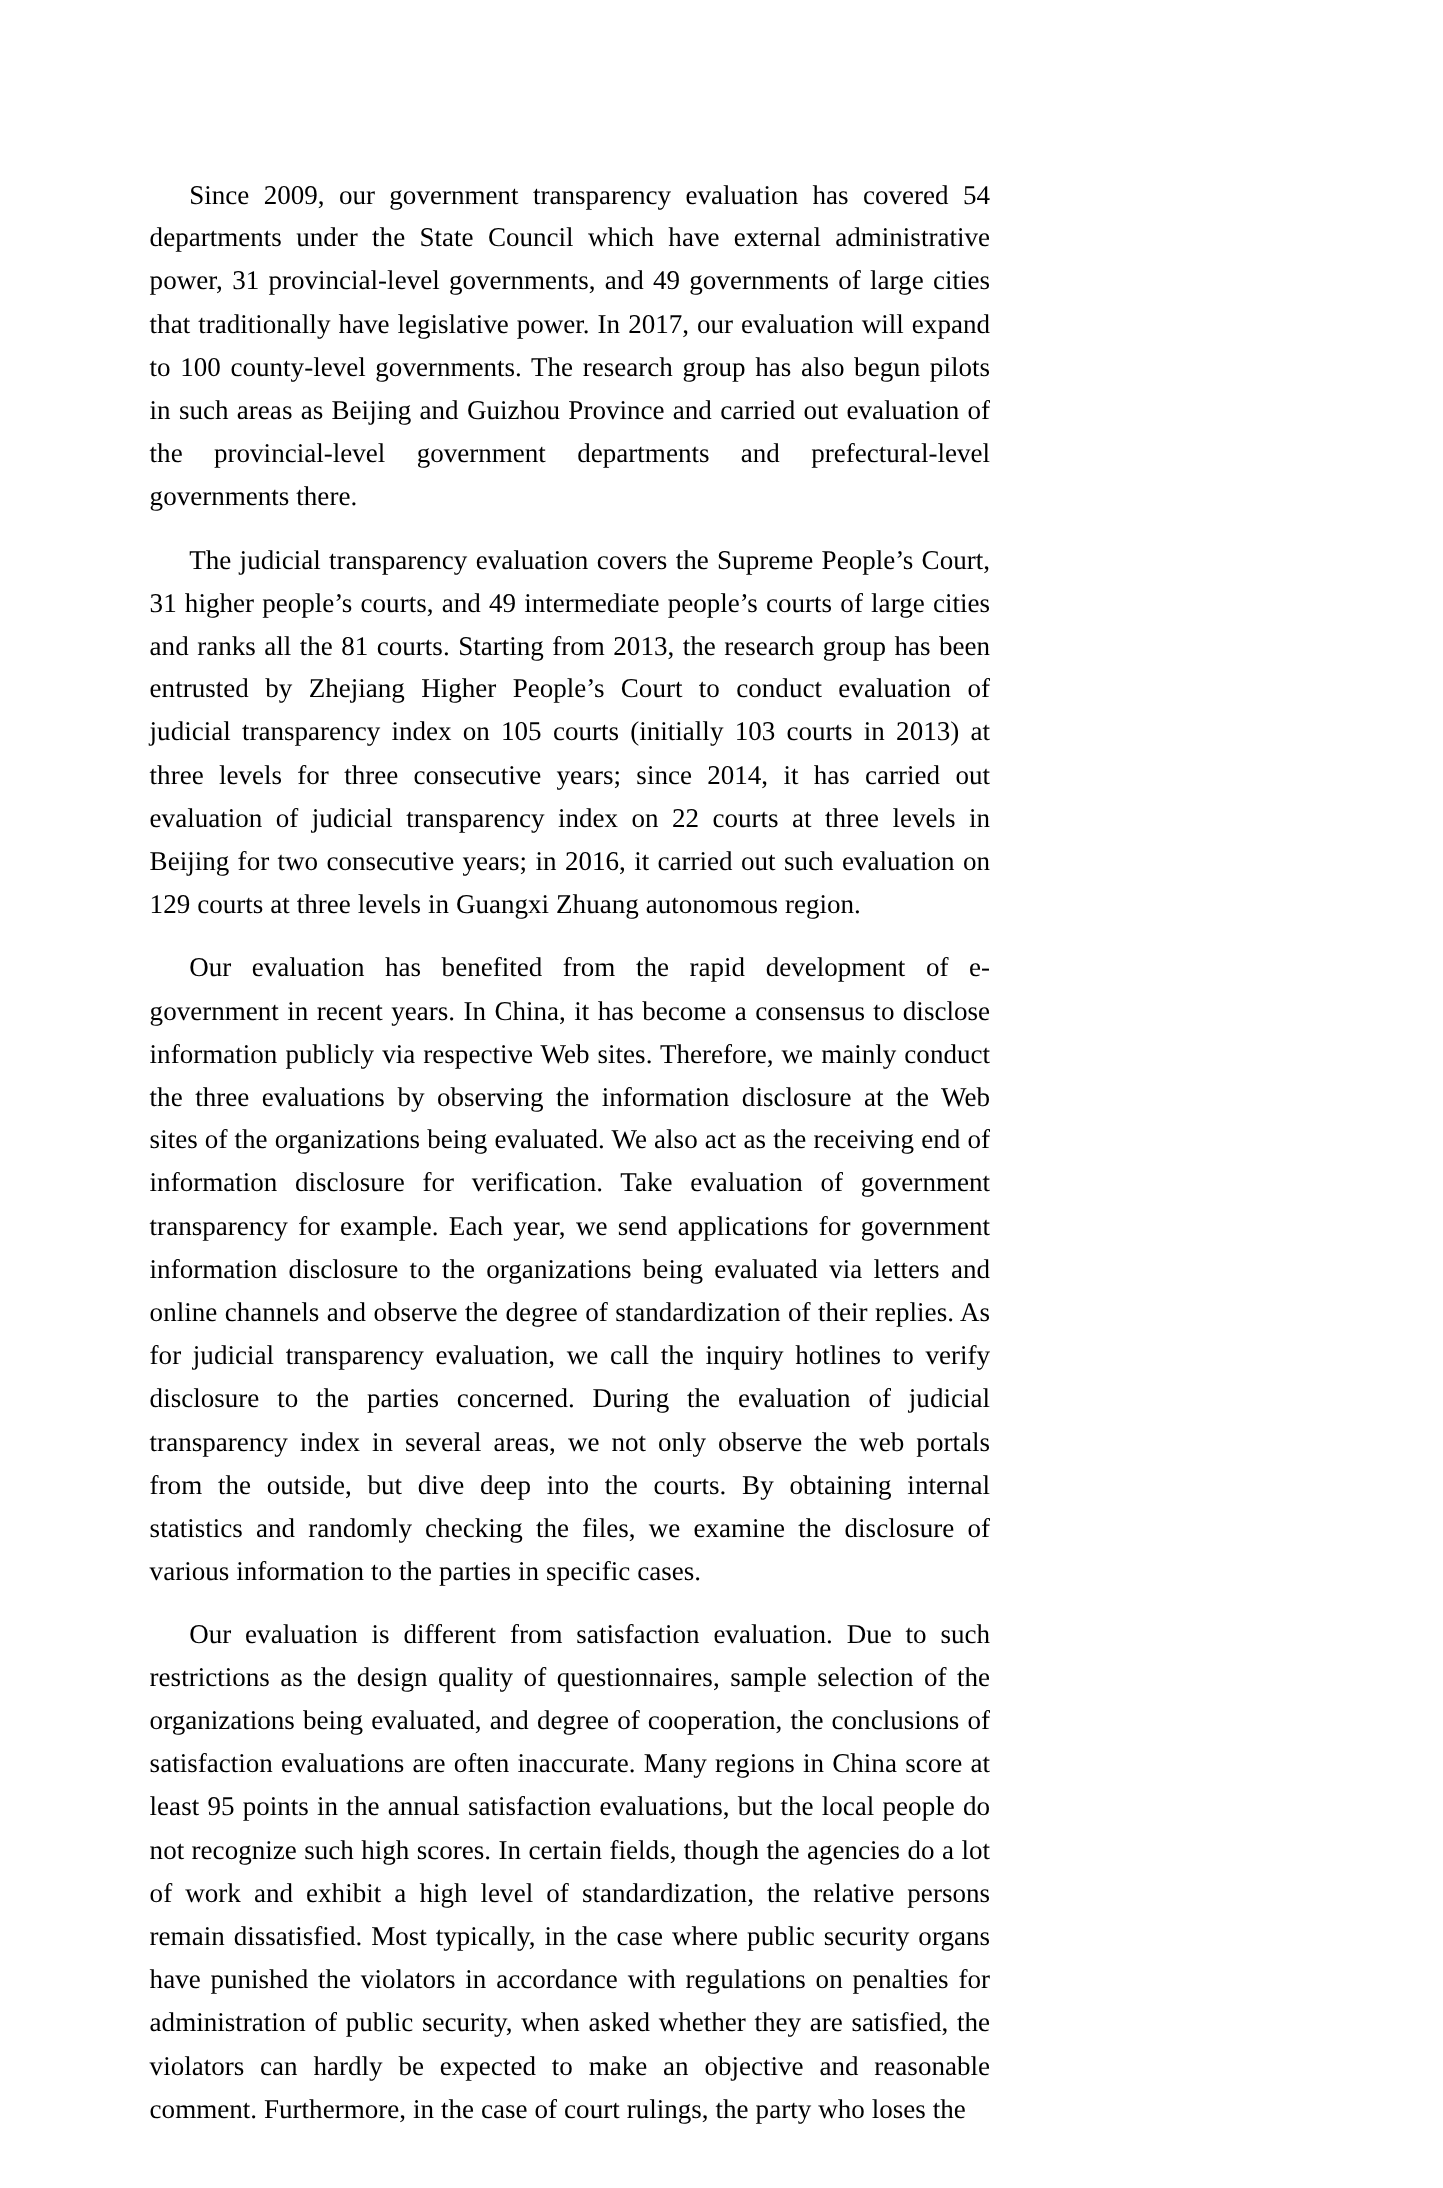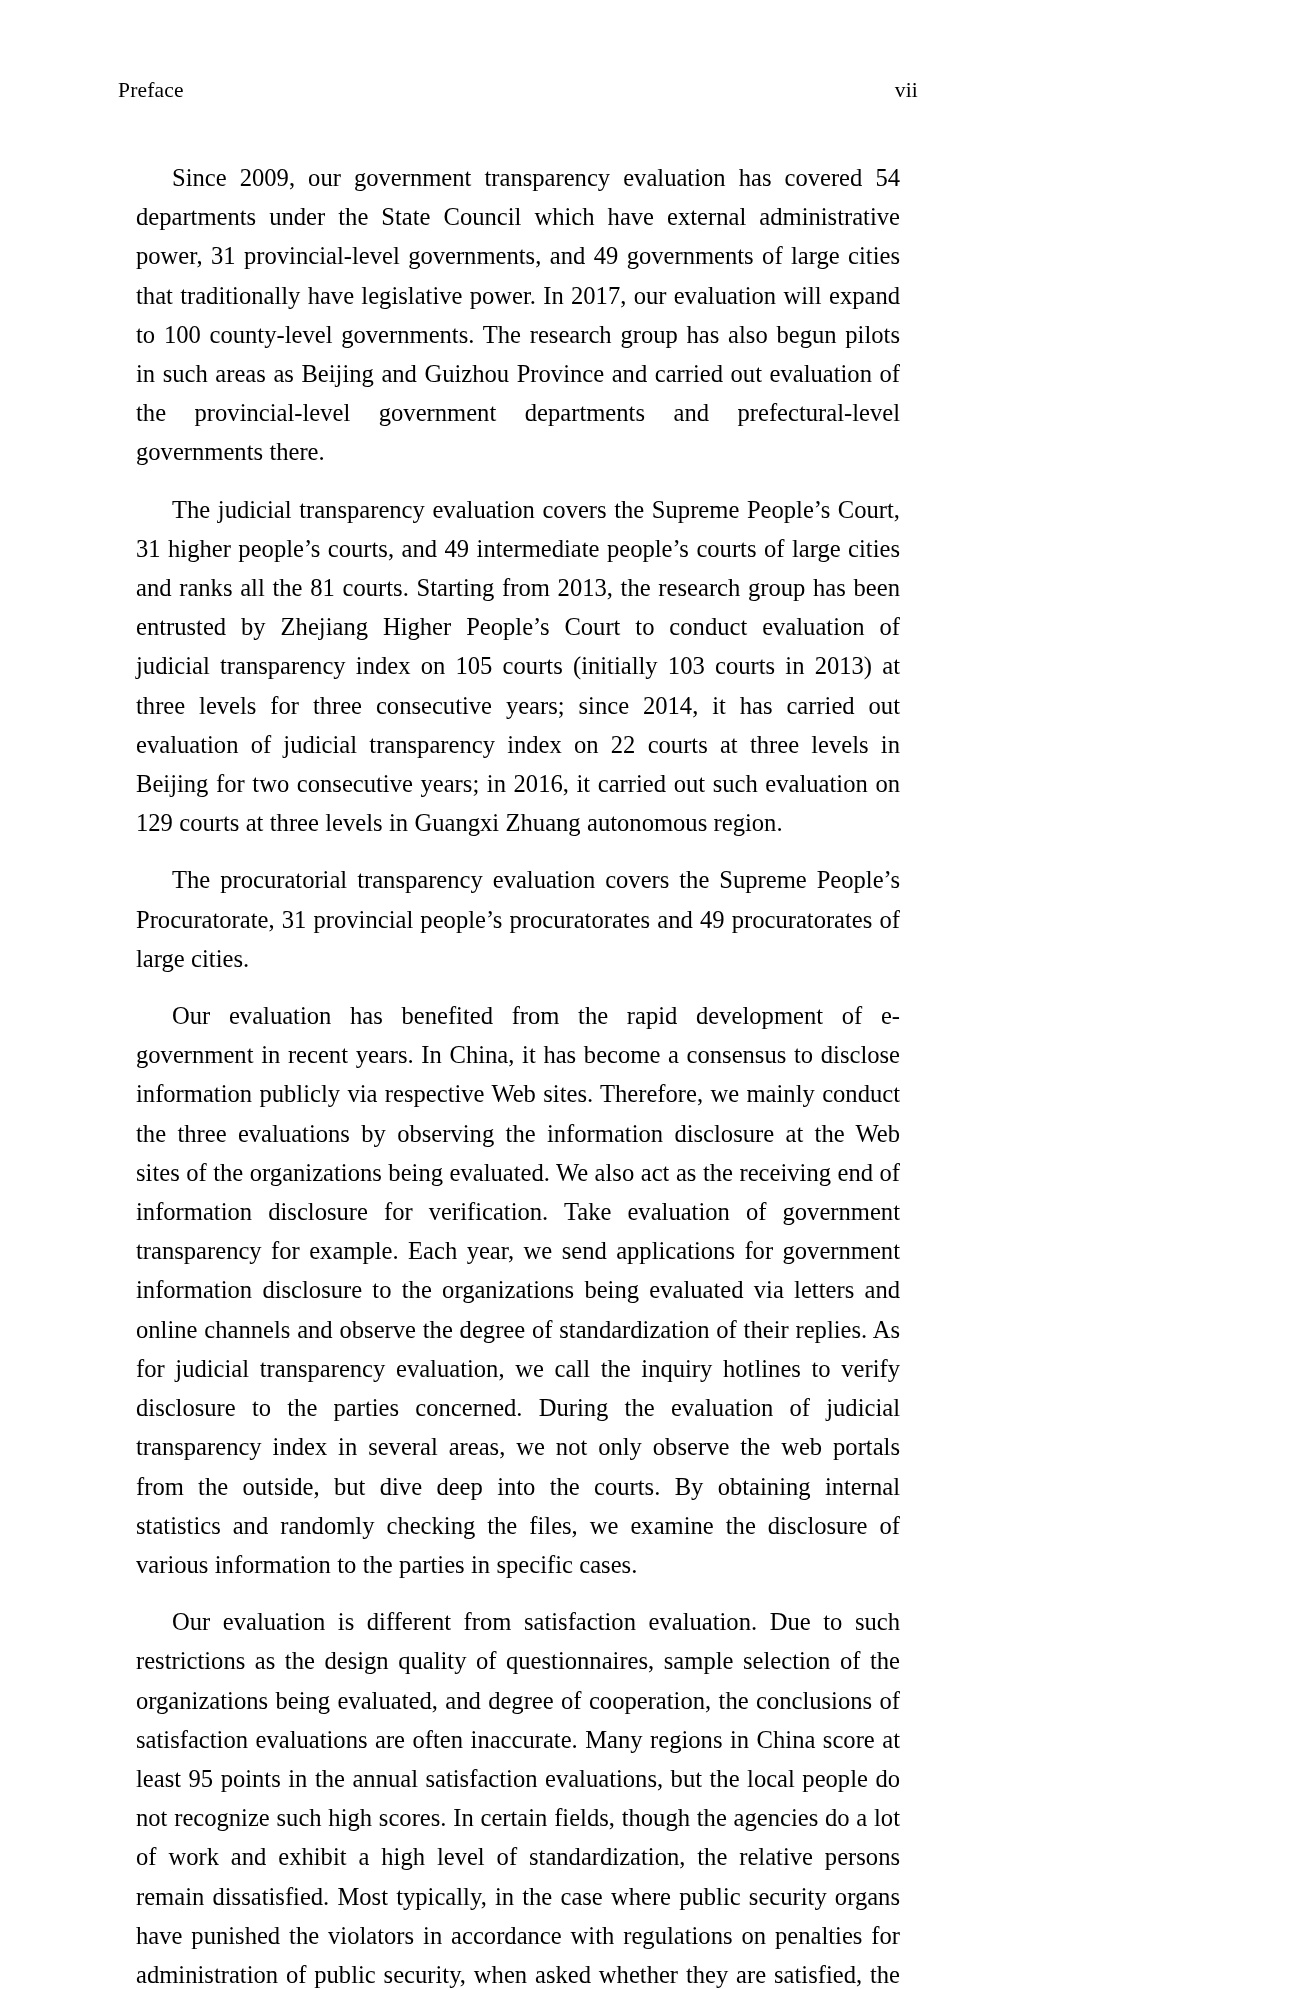--- a/index.html
+++ b/index.html
@@ -59,26 +59,21 @@
   }
   p.para:first-child {
     text-indent: 36px;
   }
 </style>
 </head>
 <body>
 
 <div class="page">
 
-  <div class="running-head">
-    <span class="rh-title">Preface</span>
-    <span class="rh-folio">vii</span>
-  </div>
 
   <div class="textblock">
     <p class="para">Since 2009, our government transparency evaluation has covered 54 depart­ments under the State Council which have external administrative power, 31 provincial-level governments, and 49 governments of large cities that traditionally have legislative power. In 2017, our evaluation will expand to 100 county-level governments. The research group has also begun pilots in such areas as Beijing and Guizhou Province and carried out evaluation of the provincial-level government departments and prefectural-level governments there.</p>
     <p class="para">The judicial transparency evaluation covers the Supreme People’s Court, 31 higher people’s courts, and 49 intermediate people’s courts of large cities and ranks all the 81 courts. Starting from 2013, the research group has been entrusted by Zhejiang Higher People’s Court to conduct evaluation of judicial transparency index on 105 courts (initially 103 courts in 2013) at three levels for three con­secutive years; since 2014, it has carried out evaluation of judicial transparency index on 22 courts at three levels in Beijing for two consecutive years; in 2016, it carried out such evaluation on 129 courts at three levels in Guangxi Zhuang autonomous region.</p>
-    <p class="para">The procuratorial transparency evaluation covers the Supreme People’s Procuratorate, 31 provincial people’s procuratorates and 49 procuratorates of large cities.</p>
     <p class="para">Our evaluation has benefited from the rapid development of e-government in recent years. In China, it has become a consensus to disclose information publicly via respective Web sites. Therefore, we mainly conduct the three evaluations by observing the information disclosure at the Web sites of the organizations being evaluated. We also act as the receiving end of information disclosure for verifica­tion. Take evaluation of government transparency for example. Each year, we send applications for government information disclosure to the organizations being evaluated via letters and online channels and observe the degree of standardization of their replies. As for judicial transparency evaluation, we call the inquiry hotlines to verify disclosure to the parties concerned. During the evaluation of judicial transparency index in several areas, we not only observe the web portals from the outside, but dive deep into the courts. By obtaining internal statistics and randomly checking the files, we examine the disclosure of various information to the parties in specific cases.</p>
     <p class="para">Our evaluation is different from satisfaction evaluation. Due to such restrictions as the design quality of questionnaires, sample selection of the organizations being evaluated, and degree of cooperation, the conclusions of satisfaction evaluations are often inaccurate. Many regions in China score at least 95 points in the annual satisfaction evaluations, but the local people do not recognize such high scores. In certain fields, though the agencies do a lot of work and exhibit a high level of standardization, the relative persons remain dissatisfied. Most typically, in the case where public security organs have punished the violators in accordance with reg­ulations on penalties for administration of public security, when asked whether they are satisfied, the violators can hardly be expected to make an objective and rea­sonable comment. Furthermore, in the case of court rulings, the party who loses the</p>
   </div>
 
 </div>
 
 </body></html>

